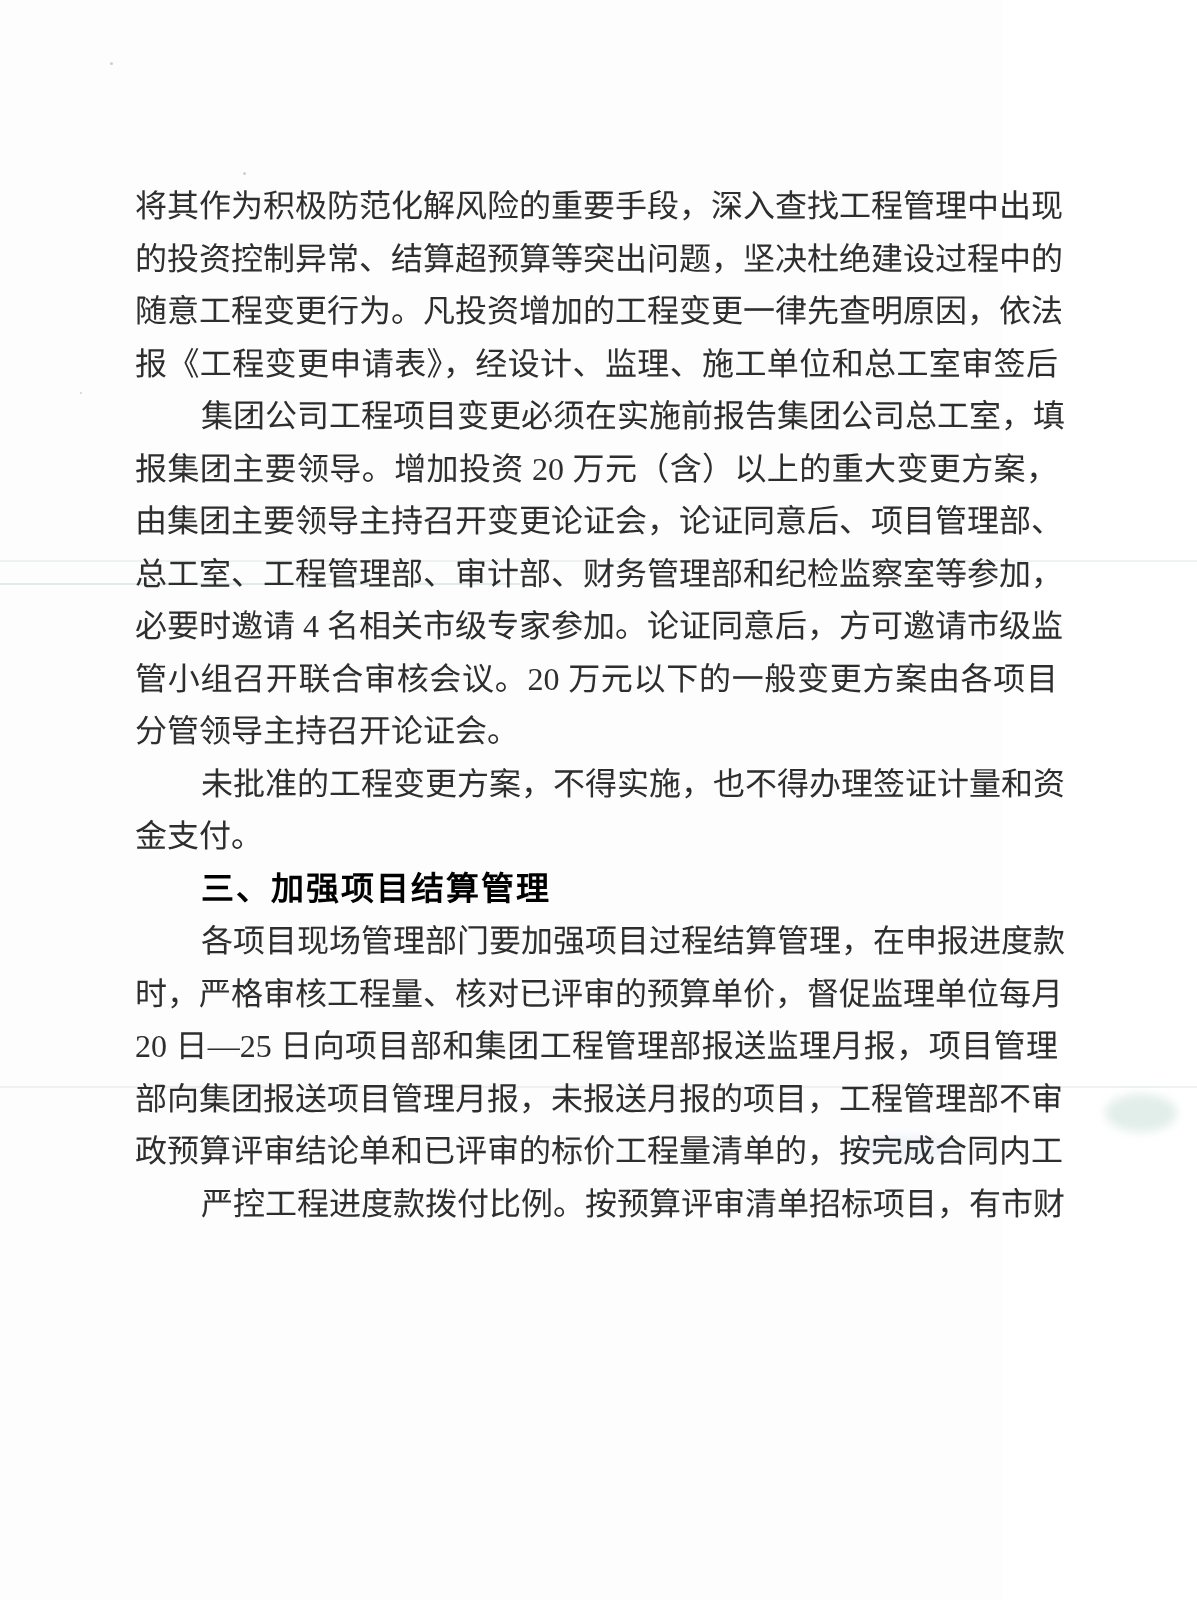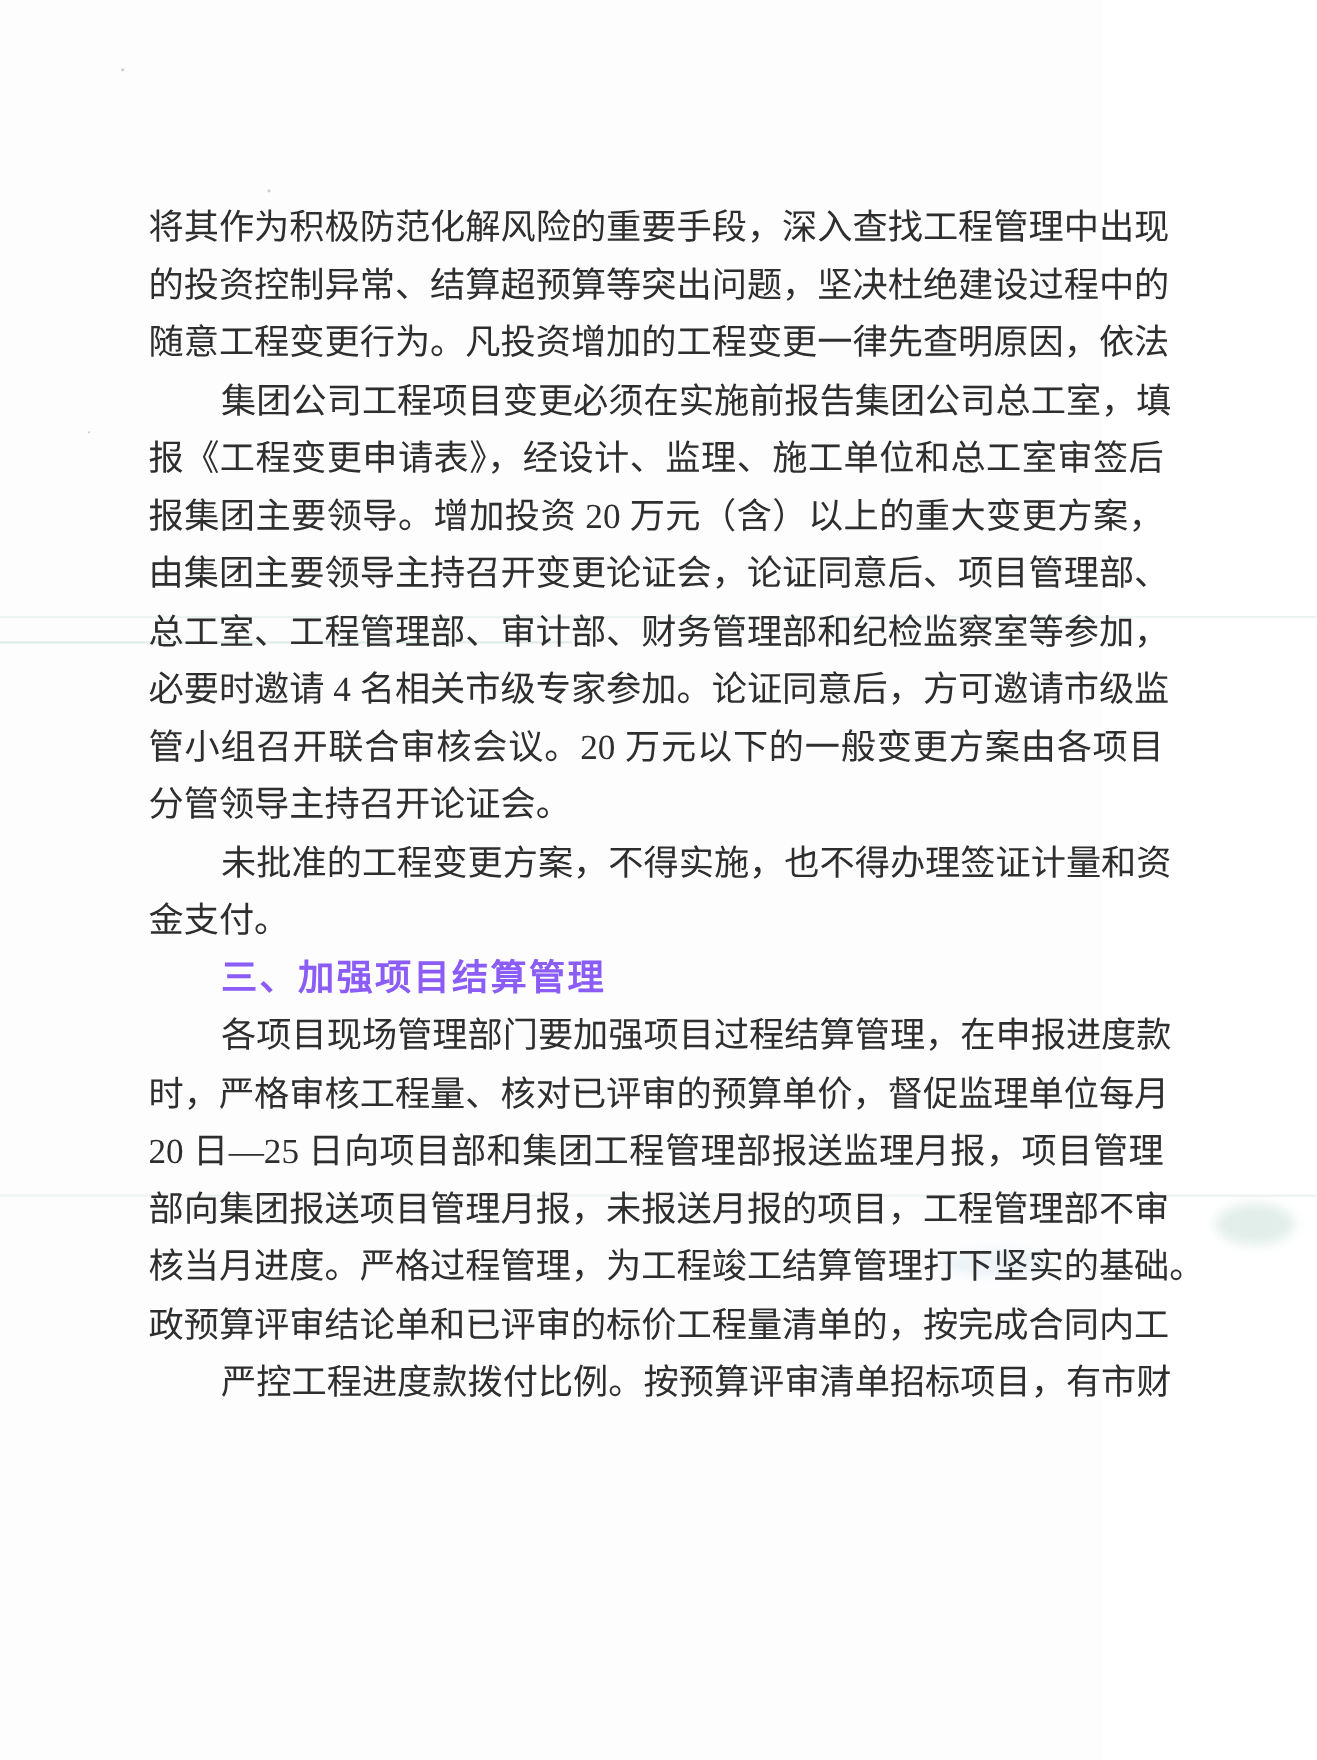--- a/index.html
+++ b/index.html
@@ -40,21 +40,21 @@
     letter-spacing:0px;
   }
   .line.indent{padding-left:66px;}
   .line.p-end{text-align-last:left;}
   .line.heading-line{
     font-family:"Liberation Sans","DejaVu Sans",sans-serif;
     font-weight:700;
     font-size:33px;
     text-align-last:left;
     letter-spacing:2px;
-    color:#8b5cf6;
+    color:#000000;
   }
   
   .artifact{position:absolute;pointer-events:none;}
   .art-line-a{left:0;top:560px;width:1197px;height:2px;background:#edf3f1;}
   .art-line-b{left:0;top:583px;width:520px;height:2px;background:#dfece8;}
   .art-line-c{left:0;top:1086px;width:1197px;height:2px;background:#eef3f1;}
   .art-smudge-a{
     left:1105px;top:1094px;width:72px;height:38px;
     background:rgba(150,195,180,0.28);
     border-radius:50%;
@@ -87,22 +87,22 @@
 
   <div class="textblock">
 
     <div class="para">
       <div class="line">将其作为积极防范化解风险的重要手段，深入查找工程管理中出现</div>
       <div class="line">的投资控制异常、结算超预算等突出问题，坚决杜绝建设过程中的</div>
       <div class="line">随意工程变更行为。凡投资增加的工程变更一律先查明原因，依法</div>
     </div>
 
     <div class="para">
+      <div class="line">报《工程变更申请表》，经设计、监理、施工单位和总工室审签后</div>
       <div class="line indent">集团公司工程项目变更必须在实施前报告集团公司总工室，填</div>
-      <div class="line">报《工程变更申请表》，经设计、监理、施工单位和总工室审签后</div>
       <div class="line">报集团主要领导。增加投资 20 万元（含）以上的重大变更方案，</div>
       <div class="line">由集团主要领导主持召开变更论证会，论证同意后、项目管理部、</div>
       <div class="line">总工室、工程管理部、审计部、财务管理部和纪检监察室等参加，</div>
       <div class="line">必要时邀请 4 名相关市级专家参加。论证同意后，方可邀请市级监</div>
       <div class="line">管小组召开联合审核会议。20 万元以下的一般变更方案由各项目</div>
       <div class="line p-end">分管领导主持召开论证会。</div>
     </div>
 
     <div class="para">
       <div class="line indent">未批准的工程变更方案，不得实施，也不得办理签证计量和资</div>
@@ -111,21 +111,20 @@
 
     <div class="para">
       <div class="line indent heading-line">三、加强项目结算管理</div>
     </div>
 
     <div class="para">
       <div class="line indent">各项目现场管理部门要加强项目过程结算管理，在申报进度款</div>
       <div class="line">时，严格审核工程量、核对已评审的预算单价，督促监理单位每月</div>
       <div class="line">20 日—25 日向项目部和集团工程管理部报送监理月报，项目管理</div>
       <div class="line">部向集团报送项目管理月报，未报送月报的项目，工程管理部不审</div>
-      <div class="line p-end">核当月进度。严格过程管理，为工程竣工结算管理打下坚实的基础。</div>
     </div>
 
     <div class="para">
       <div class="line">政预算评审结论单和已评审的标价工程量清单的，按完成合同内工</div>
       <div class="line indent">严控工程进度款拨付比例。按预算评审清单招标项目，有市财</div>
     </div>
 
   </div>
 </div>
 

